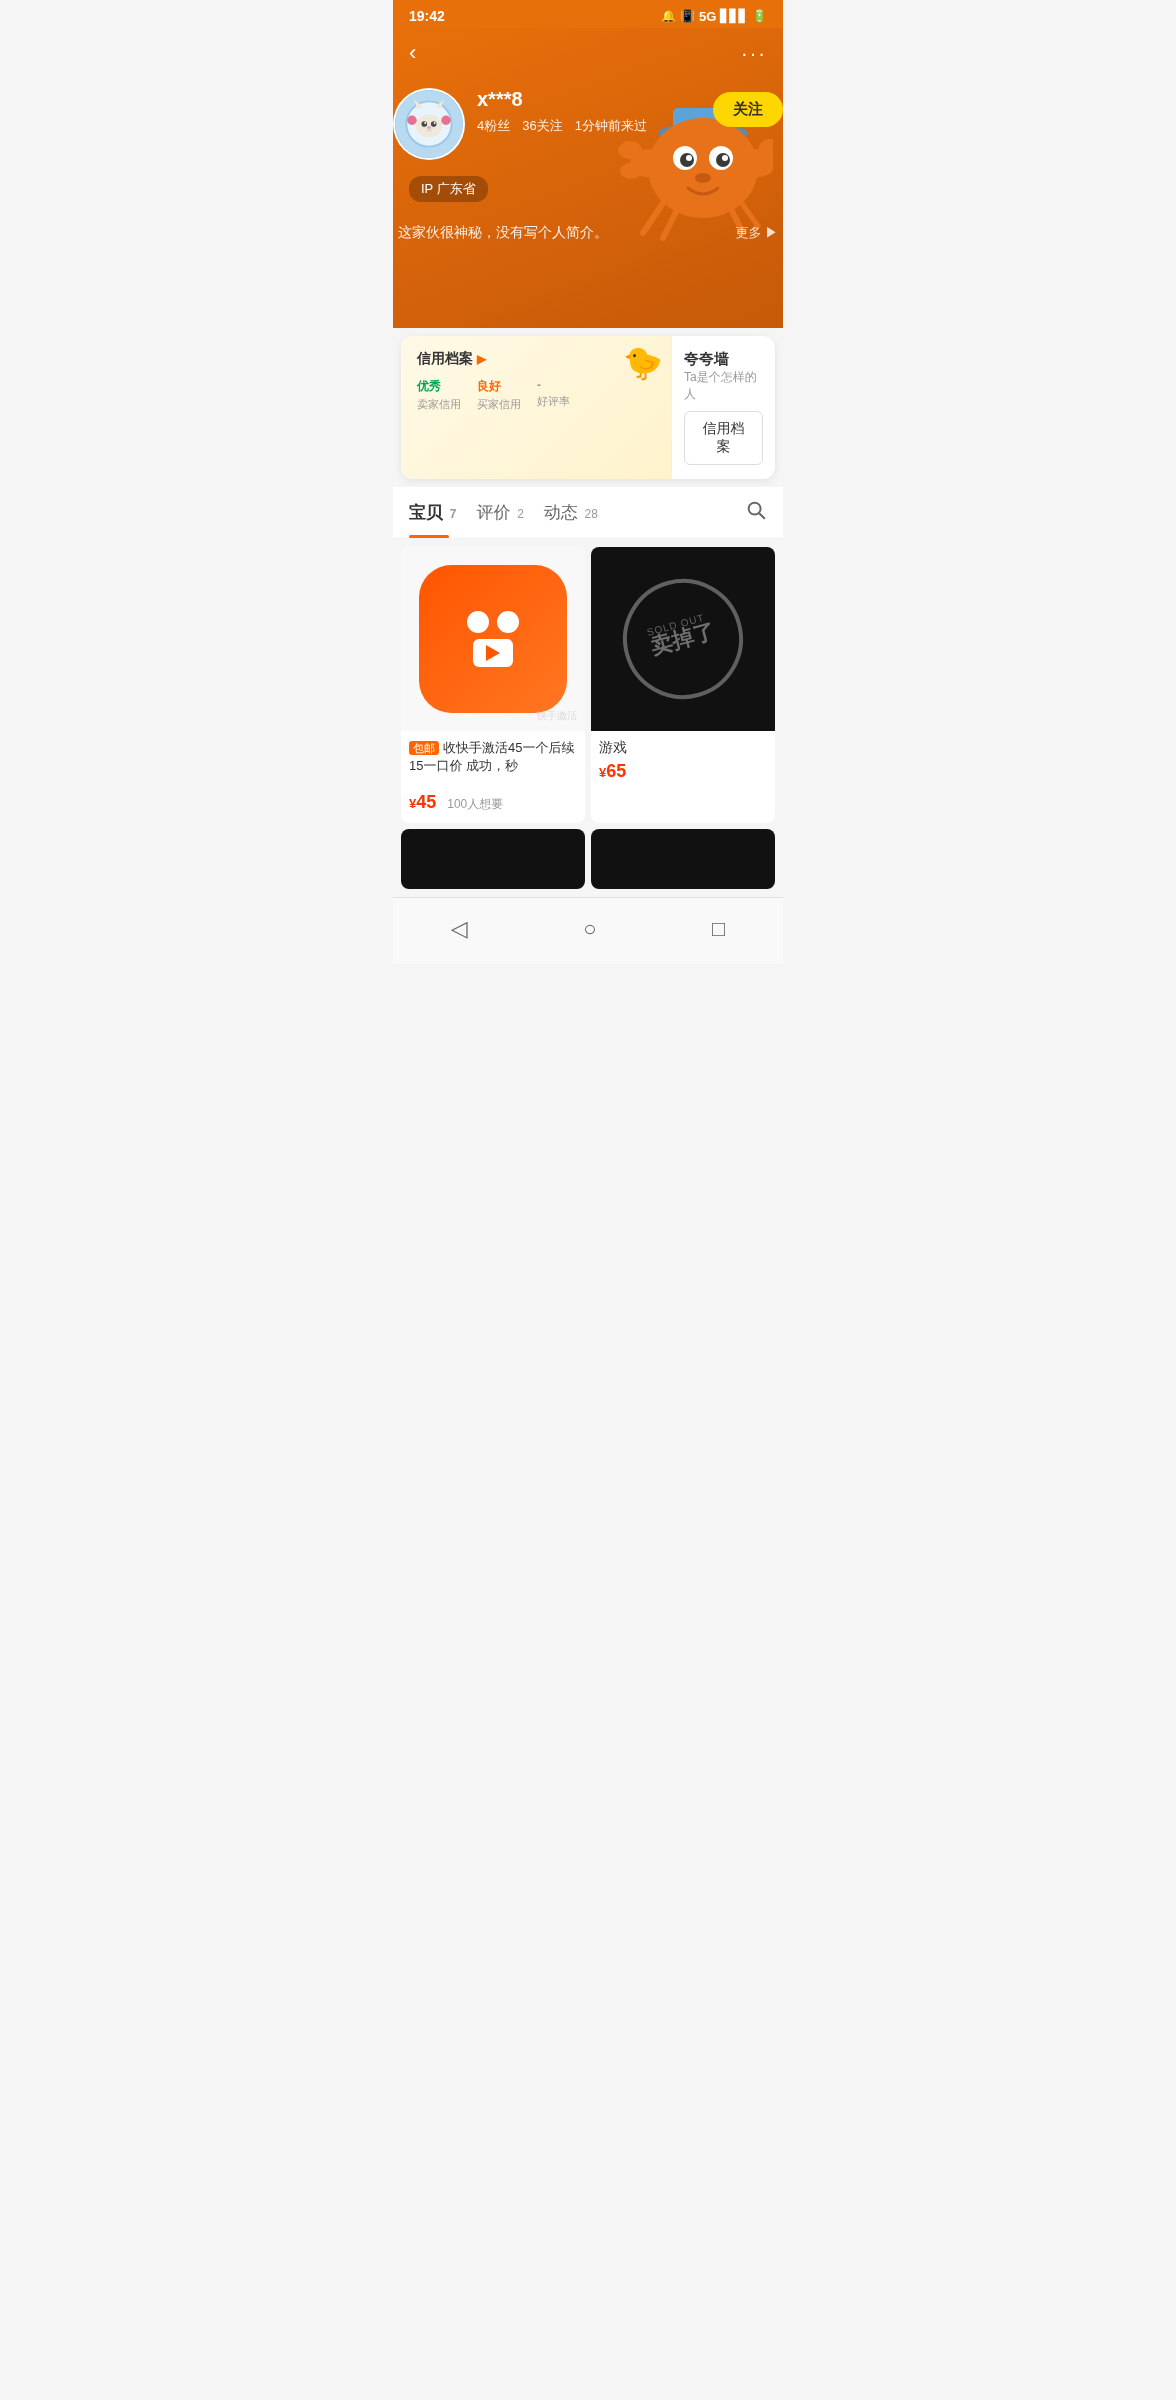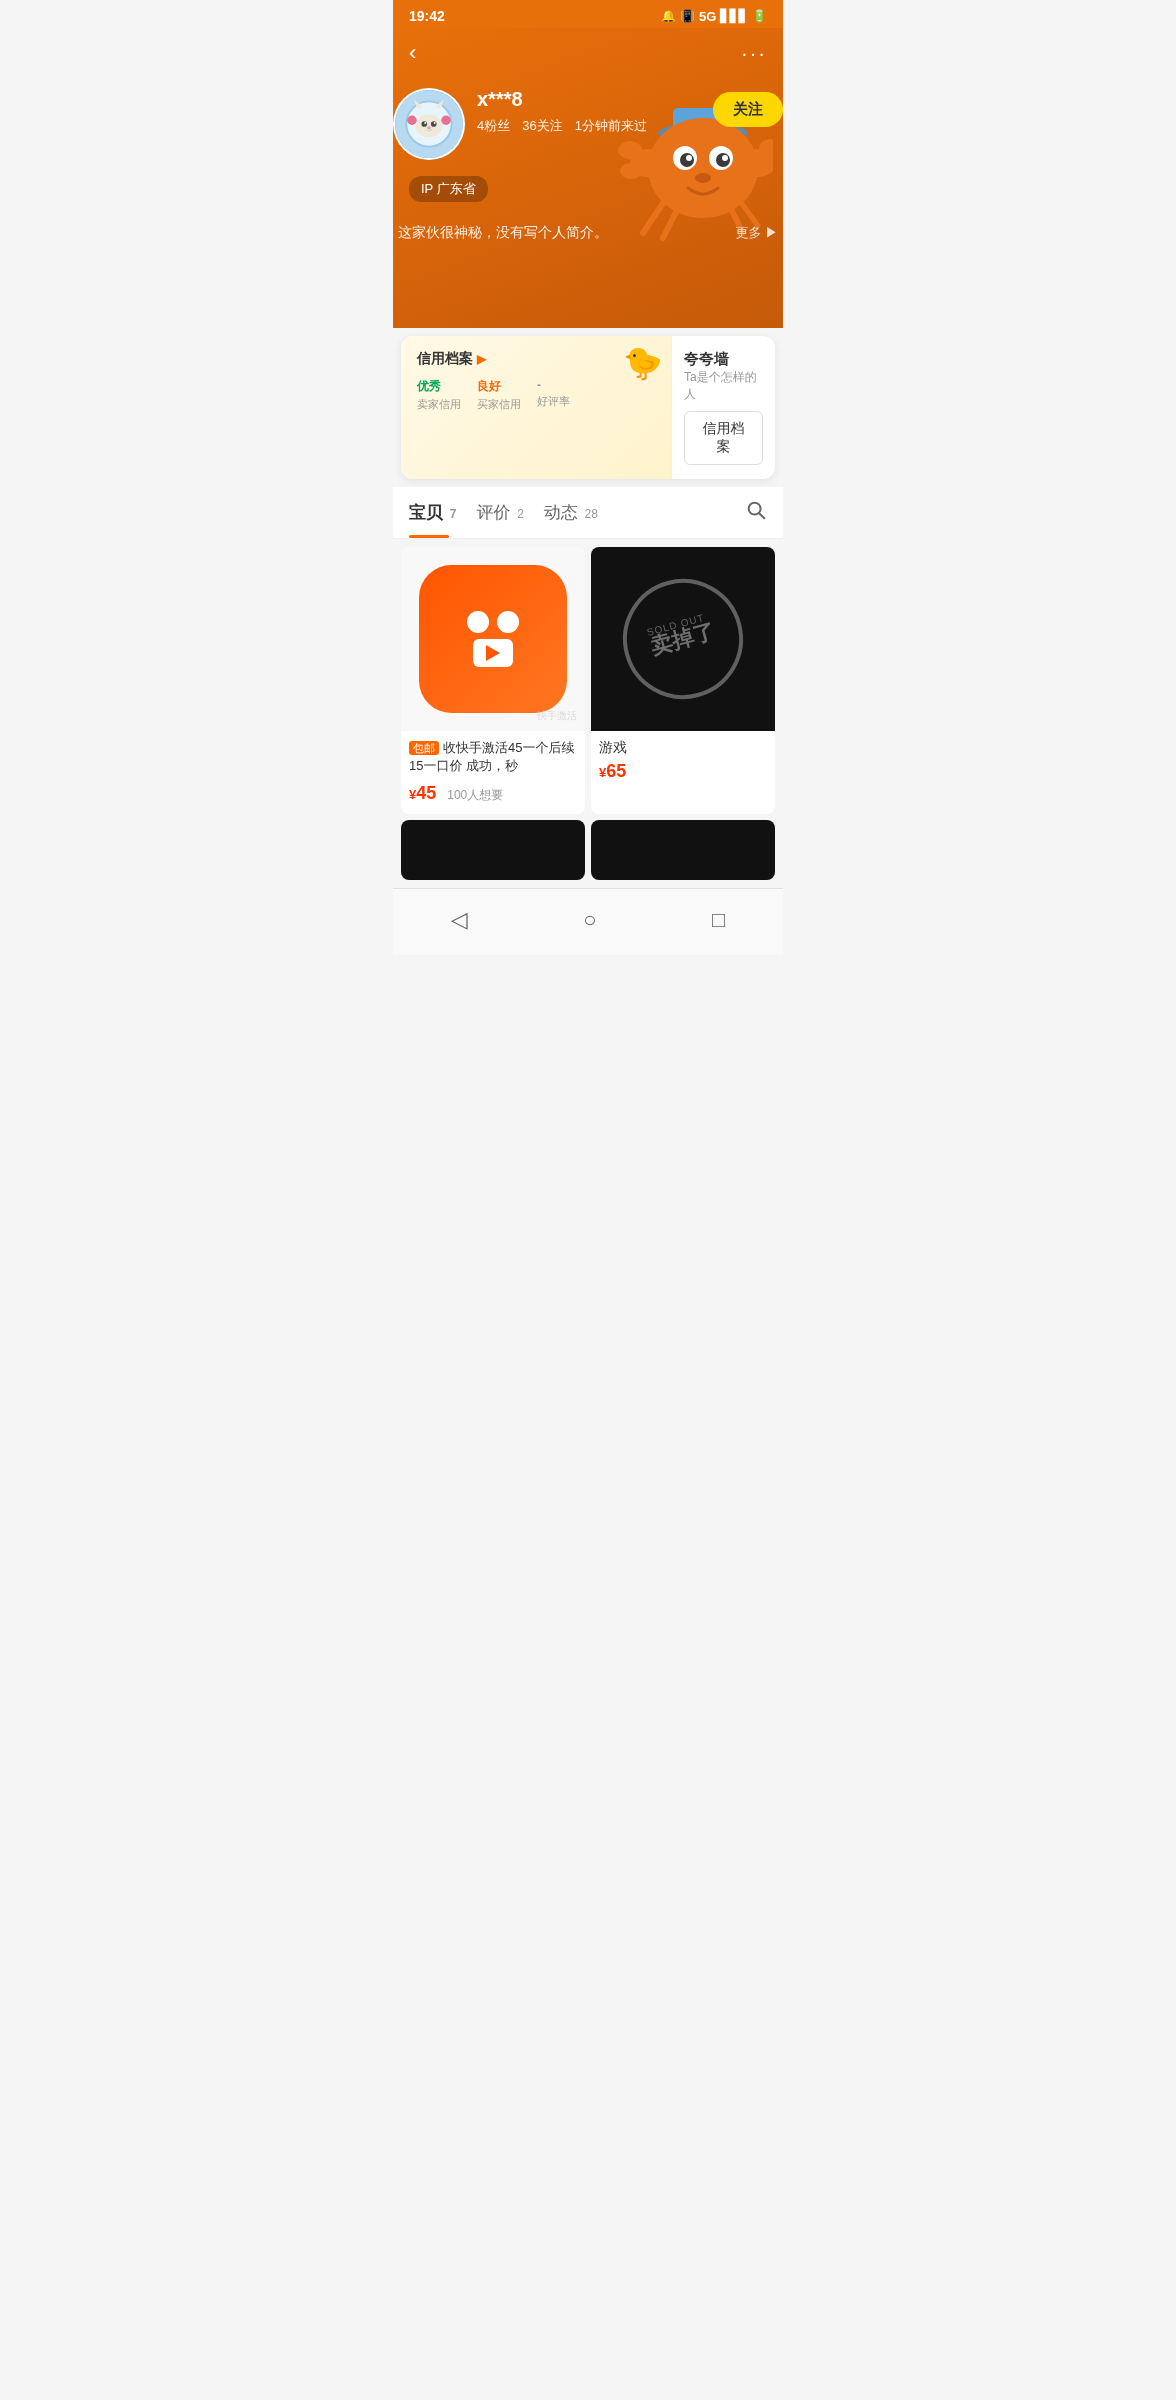--- a/index.html
+++ b/index.html
@@ -436,21 +436,21 @@
     }
 
     .product-info {
       padding: 8px 8px 10px;
     }
 
     .product-title {
       font-size: 13px;
       color: #333;
       line-height: 1.4;
-      margin-bottom: 8px;
+      margin-bottom: 17px;
       display: -webkit-box;
       -webkit-line-clamp: 2;
       -webkit-box-orient: vertical;
       overflow: hidden;
     }
 
     .product-title .tag-baoyou {
       background: #ff6600;
       color: white;
       font-size: 11px;

